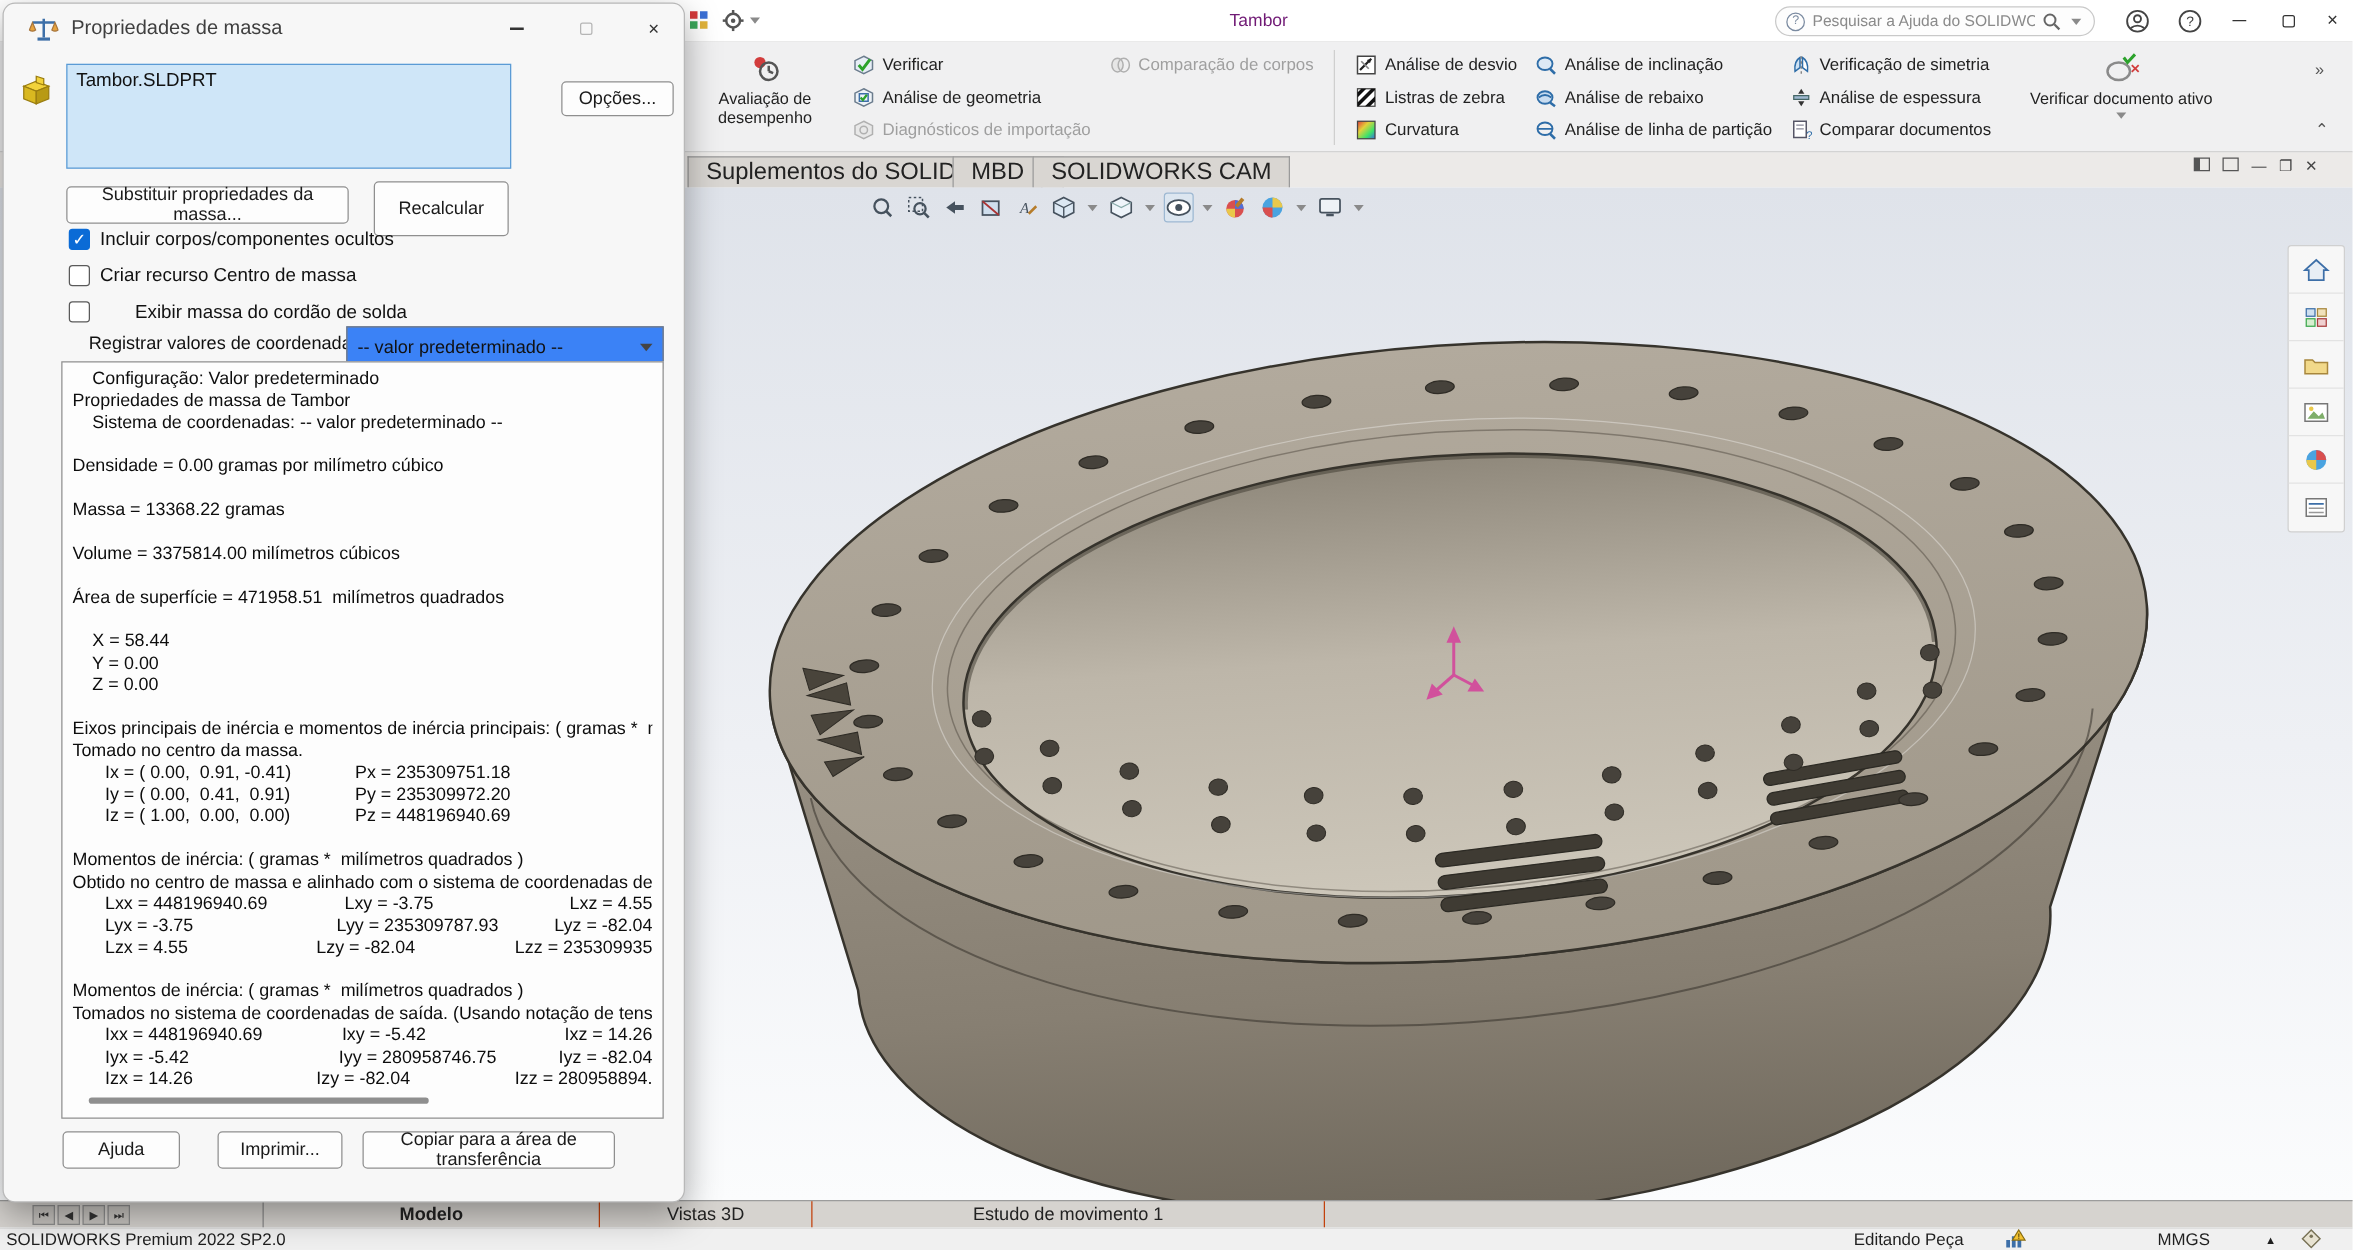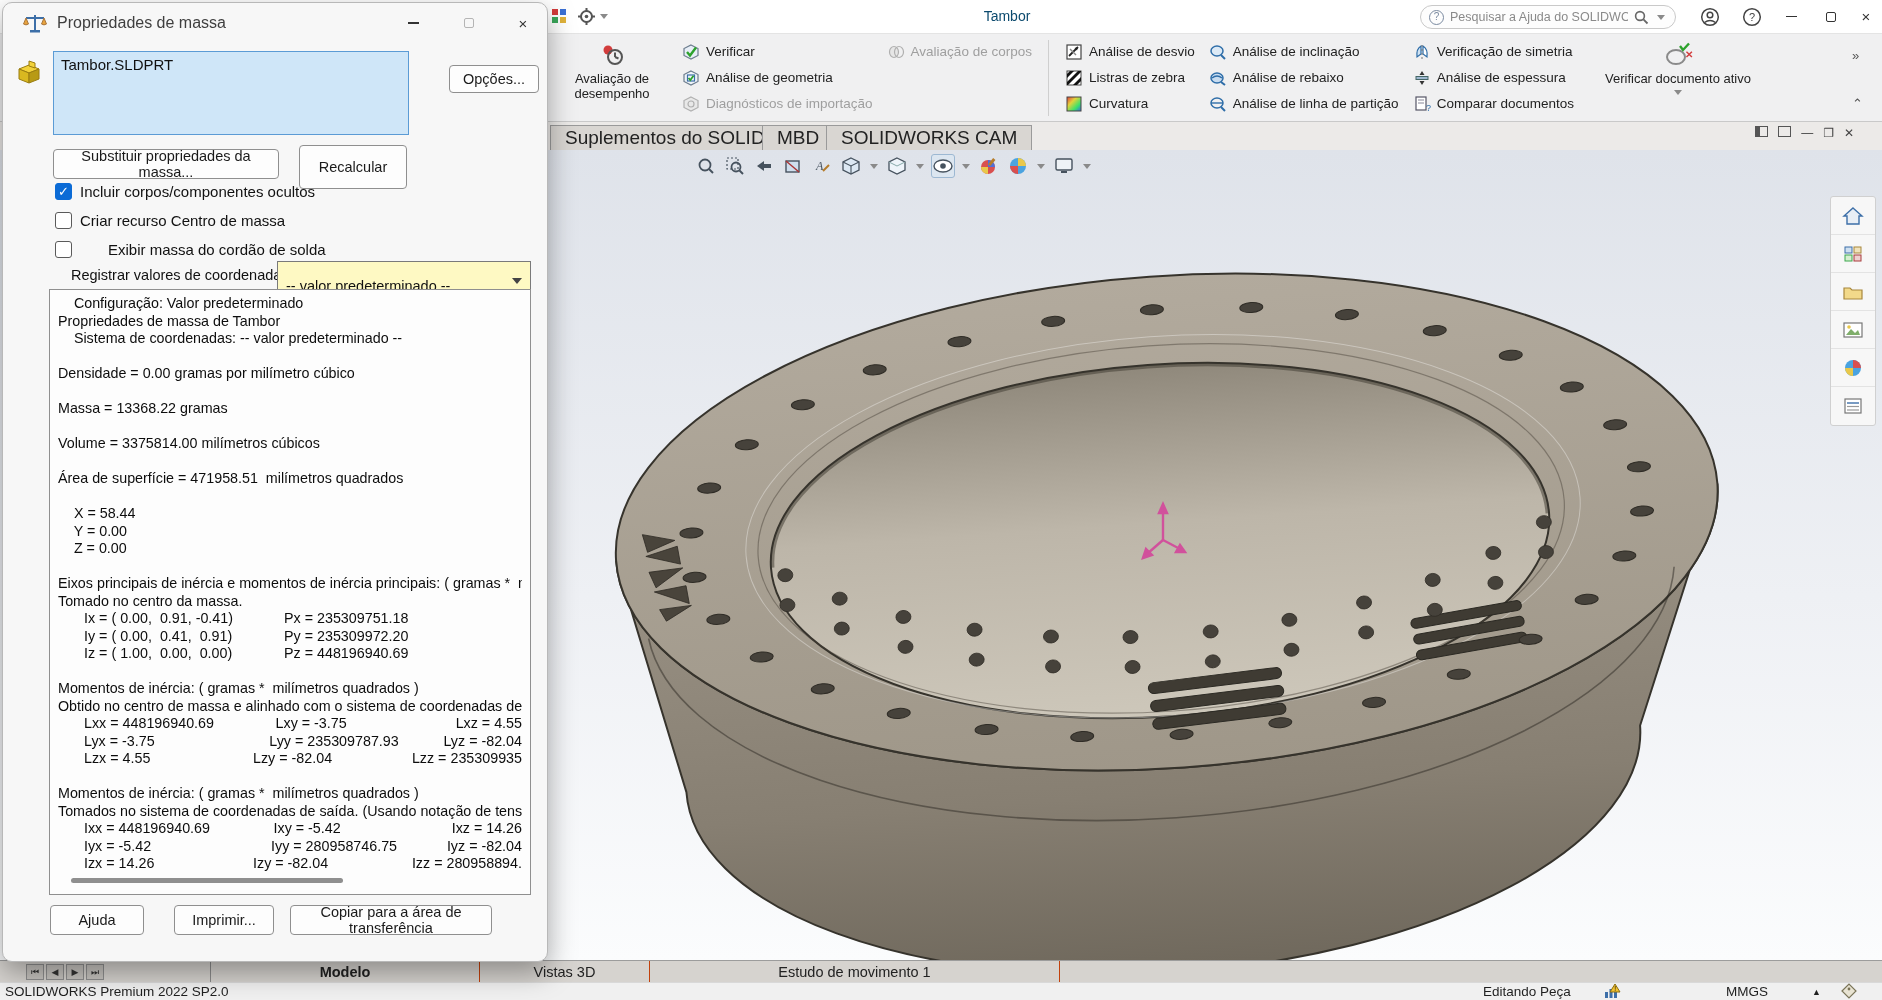--- a/index.html
+++ b/index.html
@@ -4,21 +4,21 @@
 <style>
   * { margin:0; padding:0; box-sizing:border-box; }
   html,body { width:1882px; height:1000px; overflow:hidden;
     font-family:"Liberation Sans", sans-serif; background:#fff; }
   .abs { position:absolute; }
 
   
   #titlebar { position:absolute; left:0; top:0; width:1882px; height:34px;
     background:#ffffff; border-bottom:1px solid #e4e4e4; }
   #win-title { position:absolute; left:707px; top:8px; width:600px; text-align:center;
-    font-size:14px; color:#0c4a6e; }
+    font-size:14px; color:#701a75; }
   #search-box { position:absolute; left:1420px; top:5px; width:256px; height:24px;
     border:1px solid #c9c9c9; border-radius:12px; background:#fdfdfd;
     display:flex; align-items:center; padding:0 8px; gap:6px; }
   #search-box .ph { font-size:12.5px; color:#8a8a8a; flex:1; white-space:nowrap; overflow:hidden; }
   .qcirc { width:15px; height:15px; border:1.4px solid #7a8aa0; border-radius:50%;
     color:#7a8aa0; font-size:10px; line-height:12px; text-align:center; flex:none; }
   .tb-btn { position:absolute; top:0; height:33px; display:flex; align-items:center;
     justify-content:center; color:#333; }
   .glyph-min { width:11px; height:1.5px; background:#333; }
   .glyph-max { width:10px; height:10px; border:1.3px solid #333; border-radius:2px; }
@@ -93,22 +93,22 @@
     font-size:14.5px; color:#1a1a1a; display:flex; align-items:center; justify-content:center;
     font-family:"Liberation Sans", sans-serif; }
   .cbrow { position:absolute; left:52px; display:flex; align-items:center; gap:8px;
     font-size:15px; color:#111; }
   .cbox { width:17px; height:17px; border:1.5px solid #5a5a5a; border-radius:3px; background:#fff;
     flex:none; }
   .cbox.on { background:#0b6bd6; border-color:#0b6bd6; color:#fff; font-size:13px;
     line-height:15px; text-align:center; }
   #coord-label { position:absolute; left:68px; top:264px; font-size:14.5px; color:#111; }
   #coord-select { position:absolute; left:274px; top:258px; width:254px; height:26px;
-    background:#fef9c3; border:1px solid #7a7a7a; font-size:14.5px; color:#111;
-    display:flex; padding:16px 8px; }
+    background:#3b82f6; border:1px solid #7a7a7a; font-size:14.5px; color:#111;
+    display:flex; align-items:center; padding:16px 8px; }
   #coord-select .dd { margin-left:auto; width:0; height:0; border-left:5px solid transparent;
     border-right:5px solid transparent; border-top:6px solid #444; }
   #report-box { position:absolute; left:46px; top:286px; width:482px; height:606px;
     background:#fdfdfd; border:1px solid #8f8f8f; overflow:hidden; padding:5px 8px;
     font-size:14.3px; color:#0d0d0d; }
   .rline { white-space:pre; line-height:17.5px; height:17.5px; overflow:hidden; }
   .rrow { display:flex; padding-left:26px; line-height:17.5px; height:17.5px; white-space:pre; }
   .rrow .c0 { width:200px; } .rrow .c1 { width:188px; } .rrow .c2 { flex:1; }
   #report-scroll { position:absolute; left:52px; top:872px; width:470px; height:12px; }
   #report-scroll .thumb { position:absolute; left:16px; top:3px; width:272px; height:5px;
@@ -210,21 +210,21 @@
           </svg>
         <span>Diagnósticos de importação</span>
       </div>
     </div>
     <div class="rcol">
       <div class="ritem dis">
         <svg width="18" height="18">
             <ellipse cx="7" cy="9" rx="4.5" ry="5.5" fill="#e6e6e6" stroke="#b0b0b0" stroke-width="1.2"></ellipse>
             <ellipse cx="12" cy="9" rx="4.5" ry="5.5" fill="none" stroke="#b0b0b0" stroke-width="1.2"></ellipse>
           </svg>
-        <span>Avaliação de corpos</span>
+        <span>Comparação de corpos</span>
       </div>
     </div>
     <div class="rdiv"></div>
     <div class="rcol">
       <div class="ritem">
         <svg width="18" height="18">
             <rect x="2" y="2" width="14" height="14" fill="#fff" stroke="#444" stroke-width="1.2"></rect>
             <line x1="4" y1="13" x2="13" y2="4" stroke="#222" stroke-width="1.8"></line>
             <polygon points="13,4 9.5,5 12,7.5" fill="#222"></polygon>
             <line x1="5" y1="6" x2="11" y2="12" stroke="#888" stroke-width="1.4"></line>

